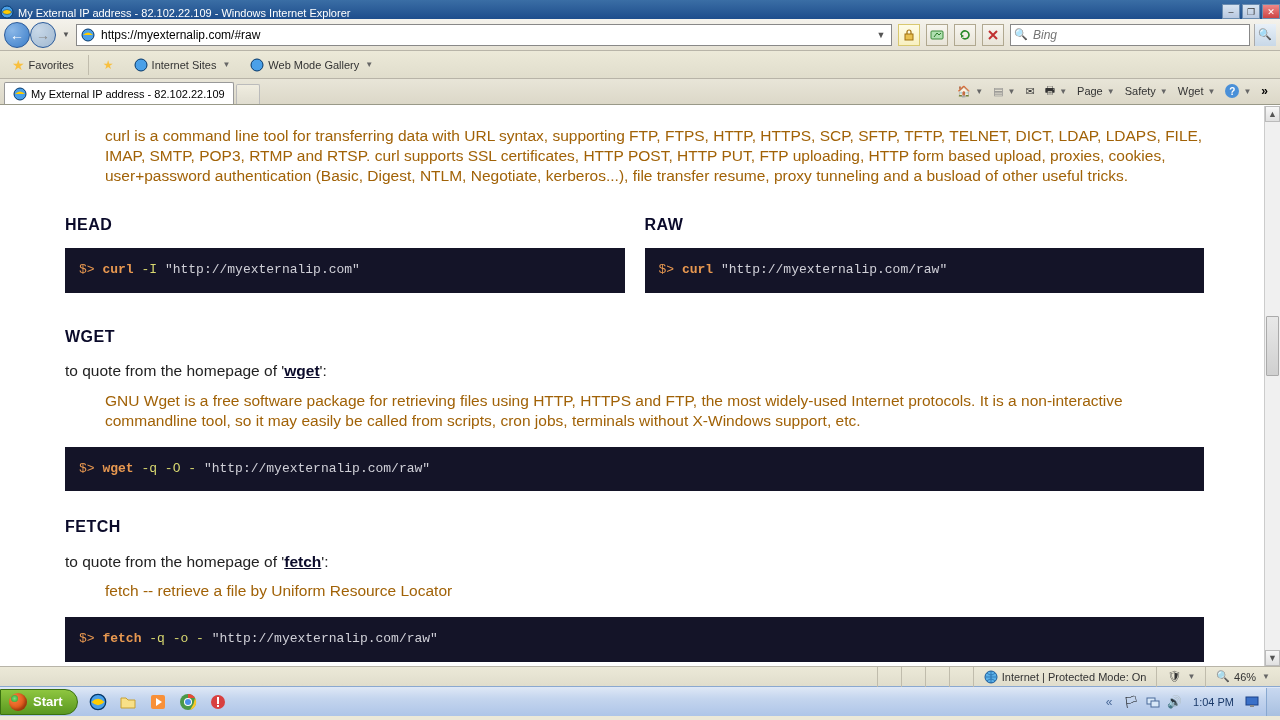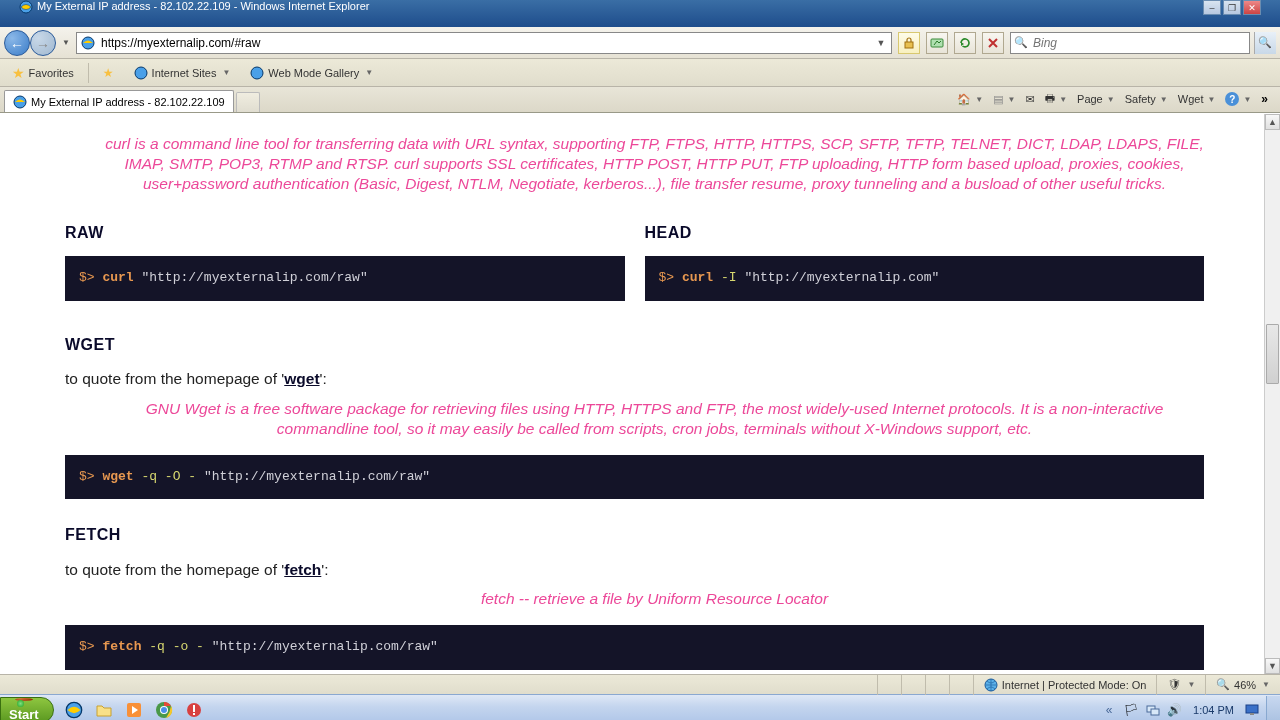--- a/index.html
+++ b/index.html
@@ -1,19 +1,19 @@
 <!DOCTYPE html>
 <html><head>
 <meta charset="utf-8">
 <style>
 * { margin: 0; padding: 0; box-sizing: border-box; }
 body { font-family: "Segoe UI", Tahoma, sans-serif; font-size: 11px; background: #ece9d8; overflow: hidden; width: 1280px; height: 720px; }
 
 
-.titlebar { height: 27px; background: linear-gradient(to bottom, #3a6ea5, #1e4d8c); color: white; display: flex; align-items: flex-start; padding: 0 19px; }
+.titlebar { height: 19px; background: linear-gradient(to bottom, #3a6ea5, #1e4d8c); color: white; display: flex; align-items: flex-end; padding: 0 0; }
 .titlebar-icon { width: 14px; height: 14px; margin-right: 4px; display: inline-flex; align-items: center; justify-content: center; }
 .titlebar-text { flex: 1; font-size: 11px; }
 .window-controls { display: flex; gap: 2px; }
 .win-btn { width: 18px; height: 15px; background: linear-gradient(#d8e4f0,#b8c8e0); border: 1px solid #6a8cb0; display: flex; align-items: center; justify-content: center; font-size: 9px; color: #333; cursor: pointer; }
 .win-btn.close { background: linear-gradient(#e88,#c44); color: white; }
 
 
 .navbar { height: 32px; background: linear-gradient(#f4f2ec, #e6e2d4); border-bottom: 1px solid #b8b4a8; display: flex; align-items: center; padding: 0 4px; gap: 4px; }
 .nav-arrows { display: flex; gap: 0; }
 .nav-arrow { width: 26px; height: 26px; border-radius: 50%; background: radial-gradient(circle at 30% 30%, #8bb8e8, #3a7cc8); border: 1px solid #2a5a9a; display: flex; align-items: center; justify-content: center; color: white; font-size: 14px; cursor: pointer; }
@@ -45,21 +45,21 @@
 .overflow { font-size: 12px; font-weight: bold; padding: 0 4px; cursor:pointer; }
 
 
 .content-wrap { position: relative; height: 561px; background: white; border-top: 1px solid #fff; }
 .content { position:absolute; inset:0 16px 0 0; overflow: hidden; background: white; color: #222; font-family: Arial, Helvetica, sans-serif; }
 .vscroll { position:absolute; right:0; top:0; bottom:0; width:16px; background:#f0f0f0; border-left:1px solid #ccc; }
 .vscroll .arrow { height:16px; background:linear-gradient(#f8f8f8,#e0e0e0); border:1px solid #bbb; display:flex; align-items:center; justify-content:center; font-size:9px; color:#555; cursor:pointer; }
 .vscroll .thumb { position:absolute; left:1px; right:1px; top:210px; height:60px; background:linear-gradient(#e8e8e8,#d0d0d0); border:1px solid #aaa; border-radius:1px; cursor:pointer; }
 
 .inner { padding: 20px 60px 0 65px; font-size: 15.5px; line-height: 1.28; }
-blockquote { margin: 0 0 16px 40px; font-style: italic; color: #ec4899; text-align: center; }
+blockquote { margin: 0 0 16px 40px; color: #a16207; }
 h3 { font-size: 16px; font-weight: bold; margin: 26px 0 12px 0; color: #0a0a2a; letter-spacing: 0.5px; }
 h3.sub { margin-top: 14px; }
 .cols { display: flex; gap: 20px; }
 .col { flex: 1; }
 .codeblock { background: #141428; color: #e8e8f0; padding: 14px 14px; font-family: "Consolas", "Courier New", monospace; font-size: 13px; margin: 6px 0 8px 0; white-space: pre; overflow: hidden; }
 .prompt { color: #e89850; }
 .cmd { color: #e89850; font-weight: bold; }
 .flag { color: #d8d870; }
 .str { color: #d0d0d8; }
 p.lead { margin: 14px 0 10px 0; }
@@ -67,21 +67,21 @@
 
 
 .statusbar { height: 20px; background: linear-gradient(#ece9d8, #e0ddcc); border-top: 1px solid #b8b4a8; display: flex; align-items: center; font-size: 11px; color: #333; }
 .status-cells { display:flex; margin-left:auto; }
 .status-cell { border-left: 1px solid #c0bcac; padding: 0 10px; height: 20px; display: flex; align-items: center; gap: 4px; }
 .status-empty { width: 24px; }
 .zone-icon { width:14px; height:14px; display:inline-flex; }
 
 
 .taskbar { height: 30px; background: linear-gradient(to bottom, #dfe8f6 0%, #c4d5ee 40%, #aec5e8 100%); border-top: 1px solid #8aa8d0; display: flex; align-items: center; }
-.start { height: 26px; padding: 0 14px 0 8px; background: linear-gradient(to bottom, #8ec640, #5a9820); border-radius: 0 14px 14px 0; display: flex; align-items: center; gap: 6px; color: white; font-weight: bold; font-size: 13px; cursor: pointer; border:1px solid #3a7010;flex-direction:column; }
+.start { height: 26px; padding: 0 14px 0 8px; background: linear-gradient(to bottom, #8ec640, #5a9820); border-radius: 0 14px 14px 0; display: flex; align-items: center; gap: 6px; color: white; font-weight: bold; font-size: 13px; cursor: pointer; border:1px solid #3a7010; }
 .start-orb { width: 18px; height: 18px; border-radius: 50%; background: radial-gradient(circle at 30% 30%, #f88040, #d04000); box-shadow: inset -2px -2px 3px rgba(0,0,0,0.3); position:relative; }
 .start-orb::after { content:""; position:absolute; left:2px; top:2px; width:7px; height:7px; background: radial-gradient(circle,#80e080,#20a020); border-radius:50%; }
 .quick { display: flex; gap: 2px; margin-left: 6px; }
 .quick-item { width: 28px; height: 26px; display: flex; align-items: center; justify-content: center; cursor: pointer; border-radius:2px; }
 .tray { margin-left: auto; display: flex; align-items: center; gap: 6px; padding: 0 6px; }
 .tray-icon { width: 16px; height: 16px; display:flex; align-items:center; justify-content:center; font-size:12px; cursor:pointer; }
 .clock { font-size: 11px; color: #1a3a6a; padding: 0 4px; }
 .showdesk { width: 14px; height: 28px; background: linear-gradient(#c8d8f0,#a8c0e0); border-left: 1px solid #88a8d0; cursor:pointer; }
 
 
@@ -231,26 +231,26 @@
   </div>
 </div>
 
 <div class="content-wrap">
   <div class="content">
     <div class="inner">
       <blockquote>curl is a command line tool for transferring data with URL syntax, supporting FTP, FTPS, HTTP, HTTPS, SCP, SFTP, TFTP, TELNET, DICT, LDAP, LDAPS, FILE, IMAP, SMTP, POP3, RTMP and RTSP. curl supports SSL certificates, HTTP POST, HTTP PUT, FTP uploading, HTTP form based upload, proxies, cookies, user+password authentication (Basic, Digest, NTLM, Negotiate, kerberos...), file transfer resume, proxy tunneling and a busload of other useful tricks.</blockquote>
 
       <div class="cols">
         <div class="col">
+          <h3 class="sub">HEAD</h3>
+          <div class="codeblock"><span class="prompt">$&gt;</span> <span class="cmd">curl</span> <span class="flag">-I</span> <span class="str">"http://myexternalip.com"</span></div>
+        </div>
+        <div class="col">
           <h3 class="sub">RAW</h3>
           <div class="codeblock"><span class="prompt">$&gt;</span> <span class="cmd">curl</span> <span class="str">"http://myexternalip.com/raw"</span></div>
-        </div>
-        <div class="col">
-          <h3 class="sub">HEAD</h3>
-          <div class="codeblock"><span class="prompt">$&gt;</span> <span class="cmd">curl</span> <span class="flag">-I</span> <span class="str">"http://myexternalip.com"</span></div>
         </div>
       </div>
 
       <h3>WGET</h3>
       <p class="lead"><span>to quote from the homepage of '</span><a class="tool">wget</a><span>':</span></p>
       <blockquote>GNU Wget is a free software package for retrieving files using HTTP, HTTPS and FTP, the most widely-used Internet protocols. It is a non-interactive commandline tool, so it may easily be called from scripts, cron jobs, terminals without X-Windows support, etc.</blockquote>
       <div class="codeblock"><span class="prompt">$&gt;</span> <span class="cmd">wget</span> <span class="flag">-q -O -</span> <span class="str">"http://myexternalip.com/raw"</span></div>
 
       <h3>FETCH</h3>
       <p class="lead"><span>to quote from the homepage of '</span><a class="tool">fetch</a><span>':</span></p>

